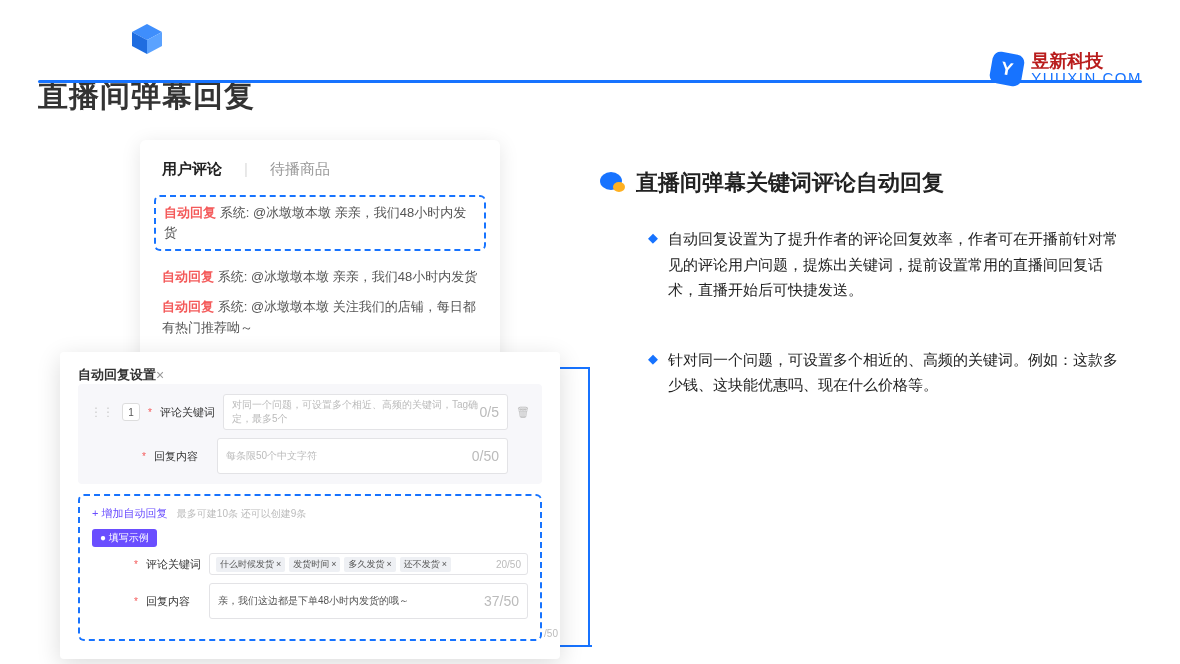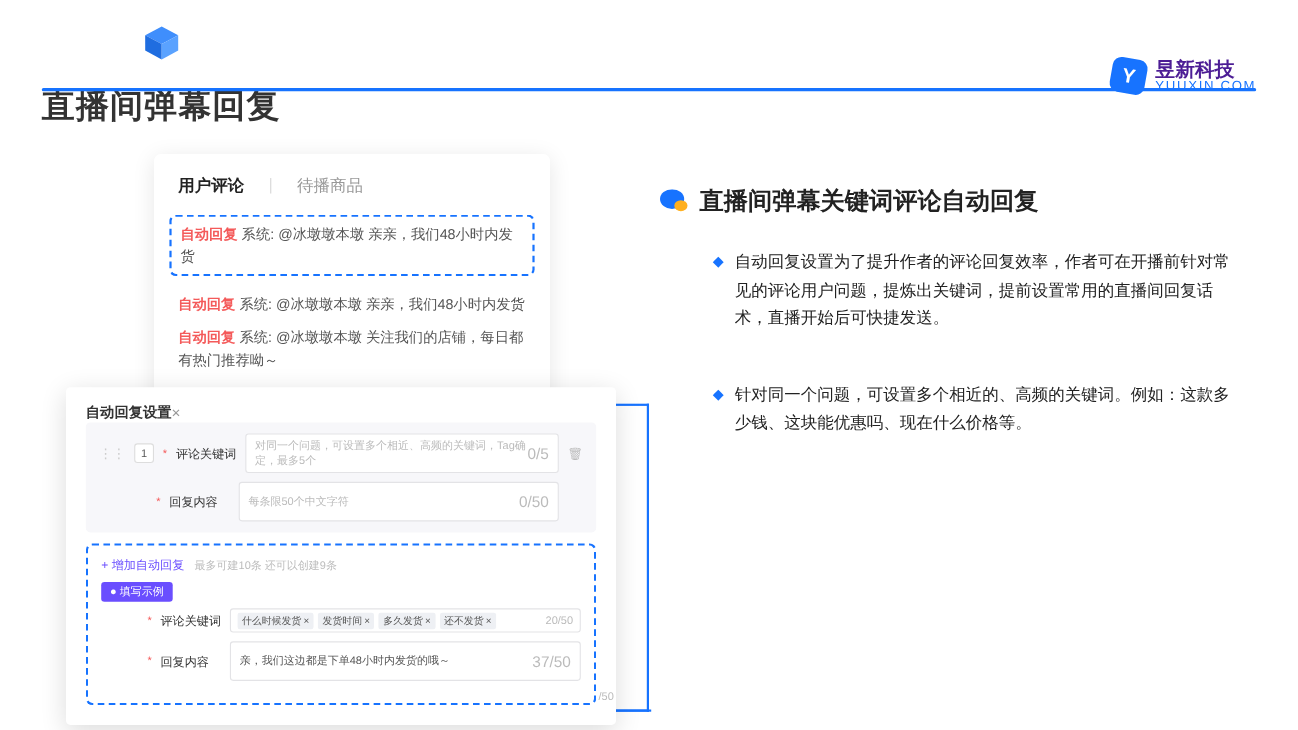--- a/index.html
+++ b/index.html
@@ -46,22 +46,22 @@
     border-radius: 8px;
     display: flex;
     align-items: center;
     justify-content: center;
     color: #fff;
     font-weight: 700;
     font-size: 18px;
     transform: rotate(10deg);
   }
   .brand-text-wrap { display: flex; flex-direction: column; line-height: 1; }
-  .brand-name { font-size: 18px; font-weight: 700; color:#4c1d95; }
-  .brand-url  { font-size: 12px; letter-spacing: 1.5px; color:#1773ff; }
+  .brand-name { font-size: 18px; font-weight: 700; color:#b91c1c; }
+  .brand-url  { font-size: 15px; letter-spacing: 1.5px; color:#1773ff; }
 
   .header-rule {
     position: absolute;
     top: 80px;
     left: 38px;
     right: 38px;
     height: 3px;
     background: #1773ff;
     border-radius: 2px;
   }

